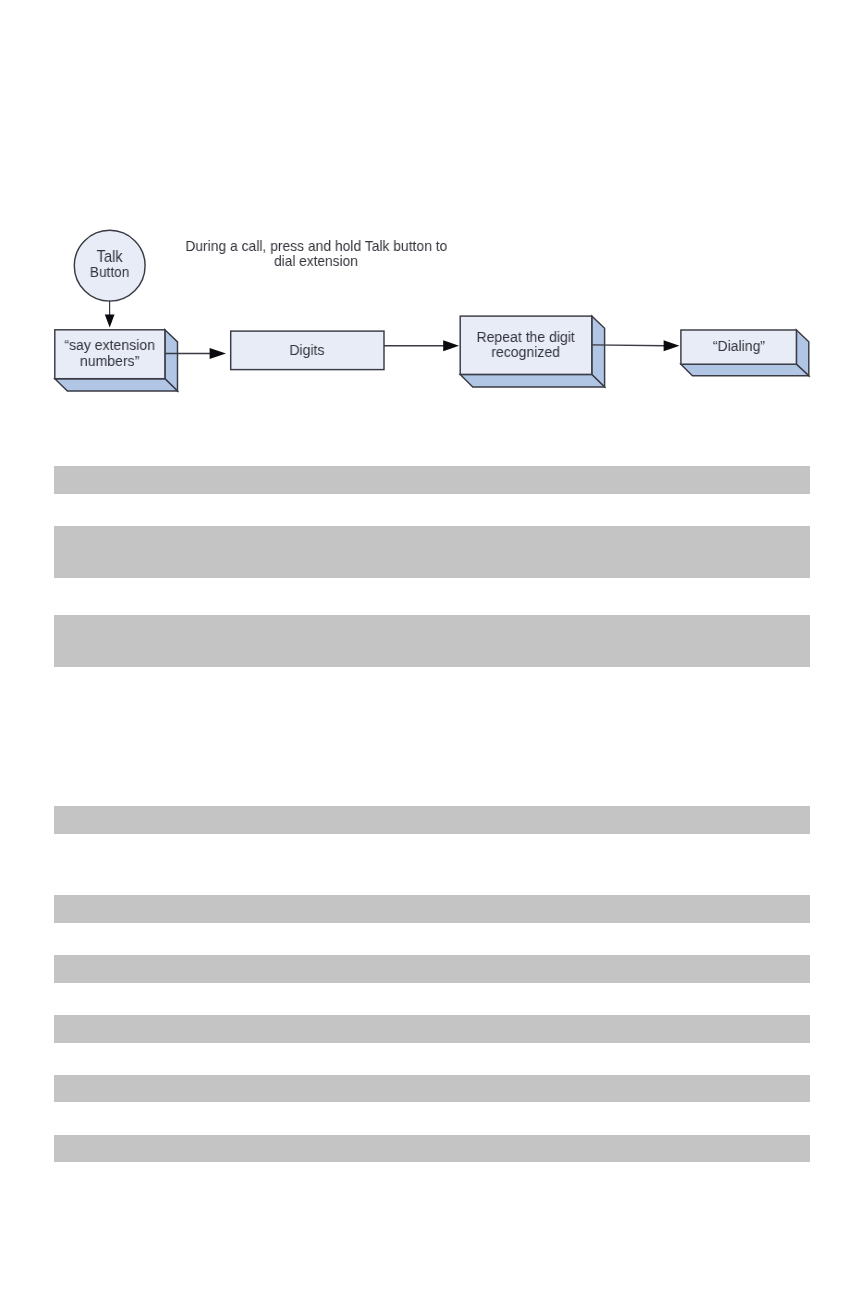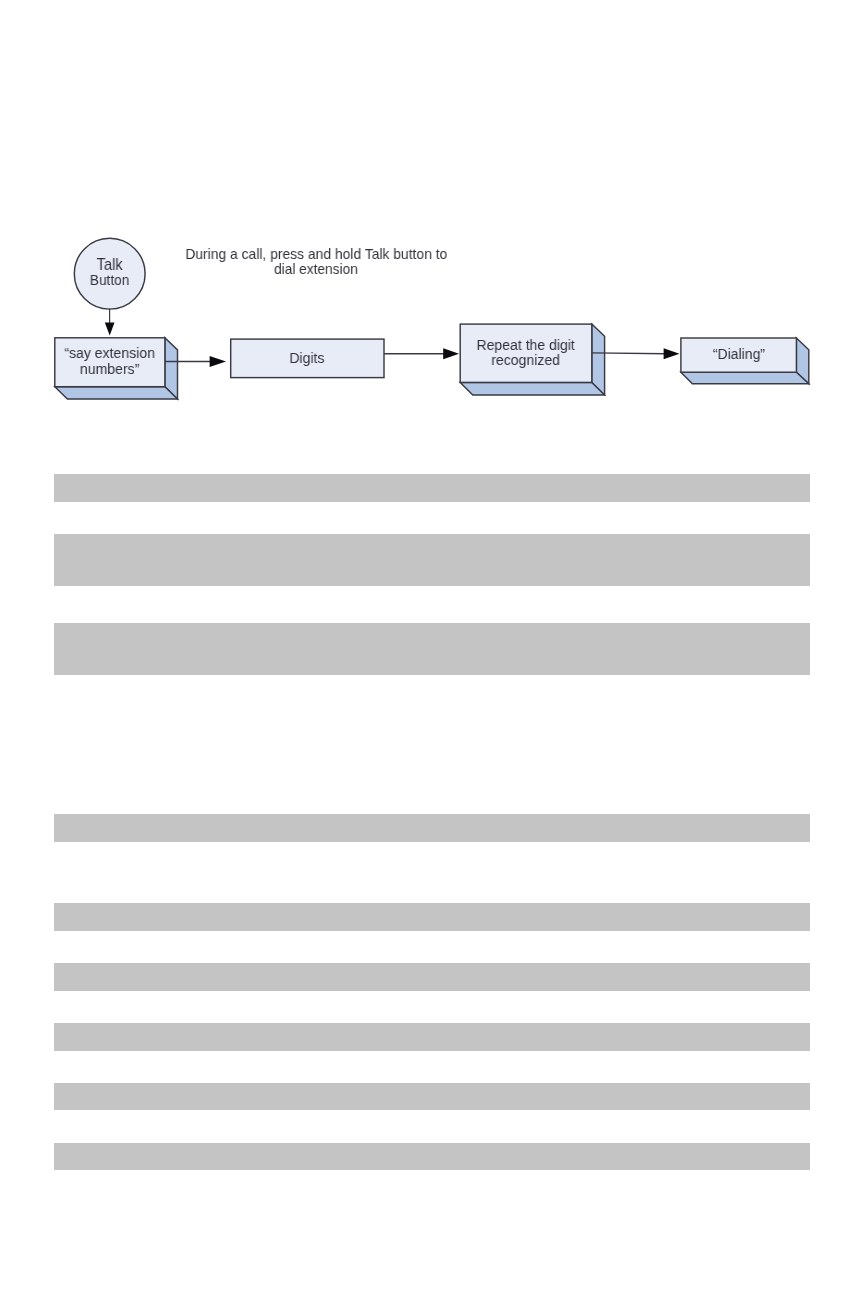--- a/index.html
+++ b/index.html
@@ -1,21 +1,21 @@
 <!DOCTYPE html>
 <html><head>
 <meta charset="utf-8">
 <style>
   html, body { margin:0; padding:0; background:#ffffff; }
   body {
     width:864px; height:1296px;
     font-family:"Liberation Sans", sans-serif;
     position:relative; overflow:hidden;
   }
-  .page { position:absolute; left:0; top:16px; width:864px; height:1124px; background:#ffffff; }
+  .page { position:absolute; left:0; top:8px; width:864px; height:1124px; background:#ffffff; }
   .diagram { position:absolute; left:0; top:0; width:864px; height:420px; }
   .diagram svg { position:absolute; left:0; top:0; display:block; }
   .bar { position:absolute; }
   .lbl {
     position:absolute; color:#33333c;
     -webkit-font-smoothing:antialiased;
     will-change:transform;
     transform:scaleX(0.925) translateZ(0);
     font-family:"Liberation Sans", sans-serif;
     white-space:nowrap; text-align:center;

